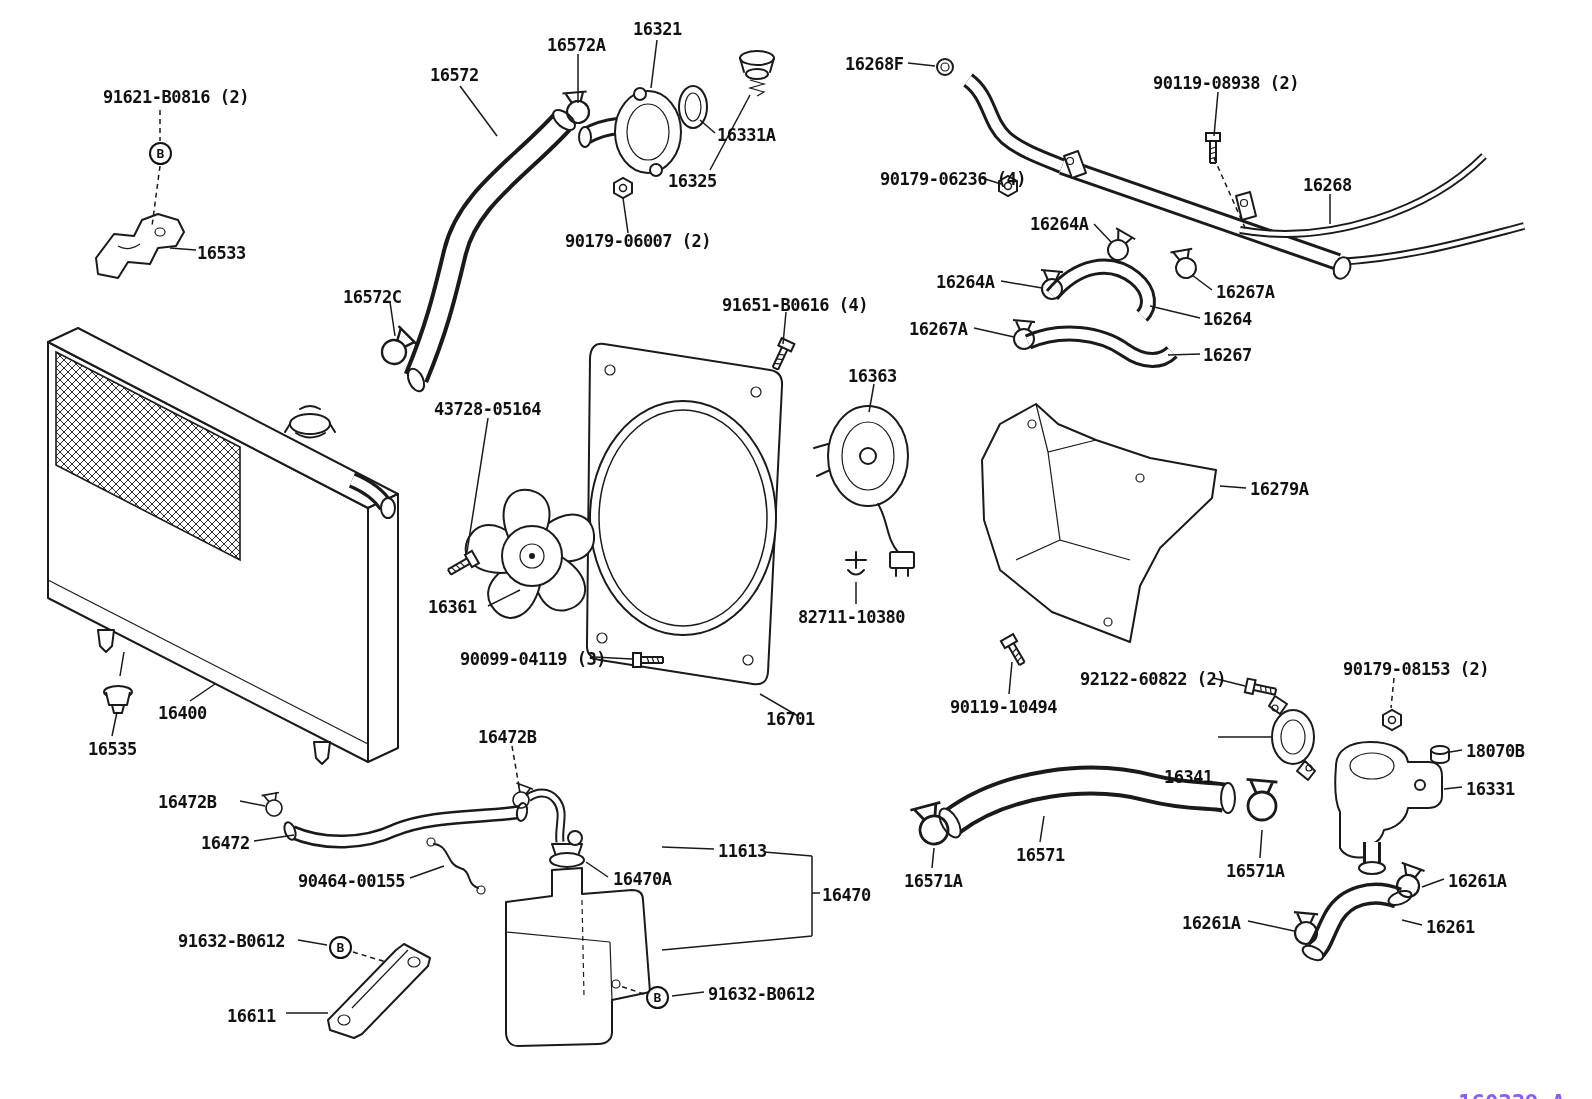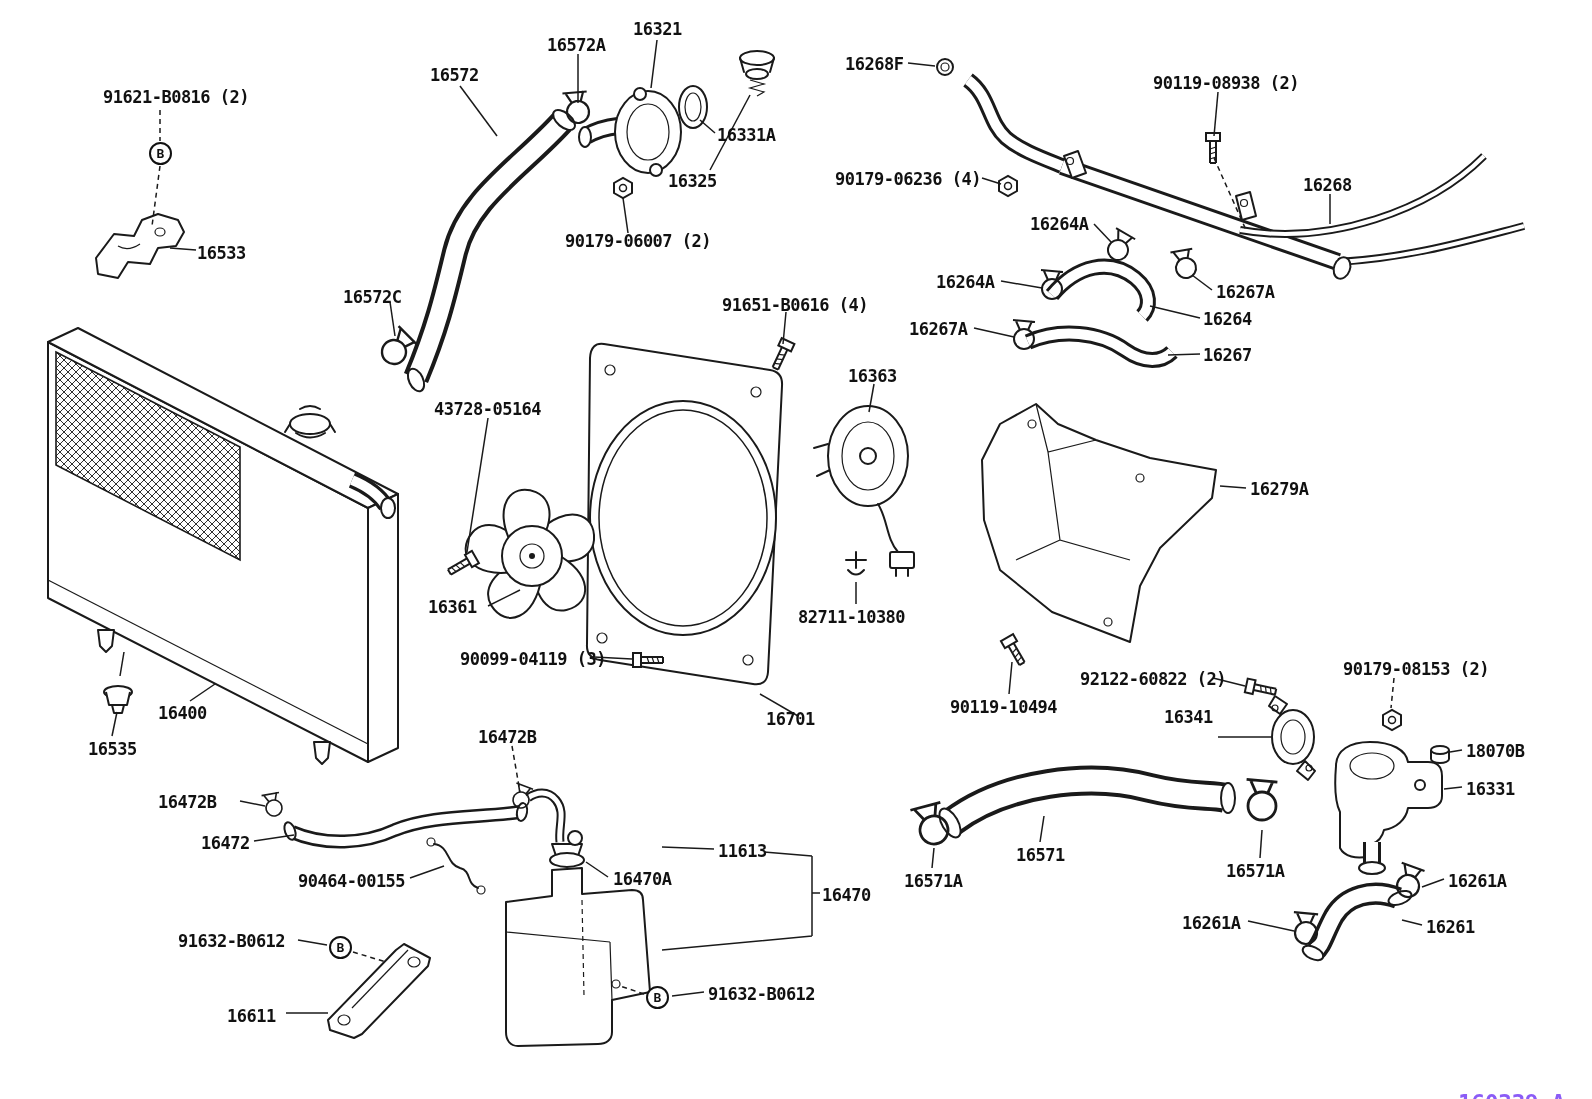--- a/index.html
+++ b/index.html
@@ -339,41 +339,41 @@
   <div class="lbl" style="left:103px;top:88px">91621-B0816 (2)</div>
   <div class="lbl" style="left:197px;top:244px">16533</div>
   <div class="lbl" style="left:430px;top:66px">16572</div>
   <div class="lbl" style="left:547px;top:36px">16572A</div>
   <div class="lbl" style="left:633px;top:20px">16321</div>
   <div class="lbl" style="left:717px;top:126px">16331A</div>
   <div class="lbl" style="left:668px;top:172px">16325</div>
   <div class="lbl" style="left:565px;top:232px">90179-06007 (2)</div>
   <div class="lbl" style="left:343px;top:288px">16572C</div>
   <div class="lbl" style="left:845px;top:55px">16268F</div>
-  <div class="lbl" style="left:835px;top:170px">90179-06236 (4)</div>
+  <div class="lbl" style="left:880px;top:170px">90179-06236 (4)</div>
   <div class="lbl" style="left:1153px;top:74px">90119-08938 (2)</div>
   <div class="lbl" style="left:1303px;top:176px">16268</div>
   <div class="lbl" style="left:1030px;top:215px">16264A</div>
   <div class="lbl" style="left:936px;top:273px">16264A</div>
   <div class="lbl" style="left:1216px;top:283px">16267A</div>
   <div class="lbl" style="left:909px;top:320px">16267A</div>
   <div class="lbl" style="left:1203px;top:310px">16264</div>
   <div class="lbl" style="left:1203px;top:346px">16267</div>
   <div class="lbl" style="left:722px;top:296px">91651-B0616 (4)</div>
   <div class="lbl" style="left:848px;top:367px">16363</div>
   <div class="lbl" style="left:434px;top:400px">43728-05164</div>
   <div class="lbl" style="left:428px;top:598px">16361</div>
   <div class="lbl" style="left:460px;top:650px">90099-04119 (3)</div>
   <div class="lbl" style="left:798px;top:608px">82711-10380</div>
   <div class="lbl" style="left:1250px;top:480px">16279A</div>
   <div class="lbl" style="left:766px;top:710px">16701</div>
   <div class="lbl" style="left:950px;top:698px">90119-10494</div>
   <div class="lbl" style="left:1080px;top:670px">92122-60822 (2)</div>
   <div class="lbl" style="left:1343px;top:660px">90179-08153 (2)</div>
-  <div class="lbl" style="left:1164px;top:708px">16341</div>
+  <div class="lbl" style="left:1164px;top:768px">16341</div>
   <div class="lbl" style="left:1466px;top:742px">18070B</div>
   <div class="lbl" style="left:1466px;top:780px">16331</div>
   <div class="lbl" style="left:158px;top:704px">16400</div>
   <div class="lbl" style="left:88px;top:740px">16535</div>
   <div class="lbl" style="left:478px;top:728px">16472B</div>
   <div class="lbl" style="left:158px;top:793px">16472B</div>
   <div class="lbl" style="left:201px;top:834px">16472</div>
   <div class="lbl" style="left:298px;top:872px">90464-00155</div>
   <div class="lbl" style="left:613px;top:870px">16470A</div>
   <div class="lbl" style="left:718px;top:842px">11613</div>

